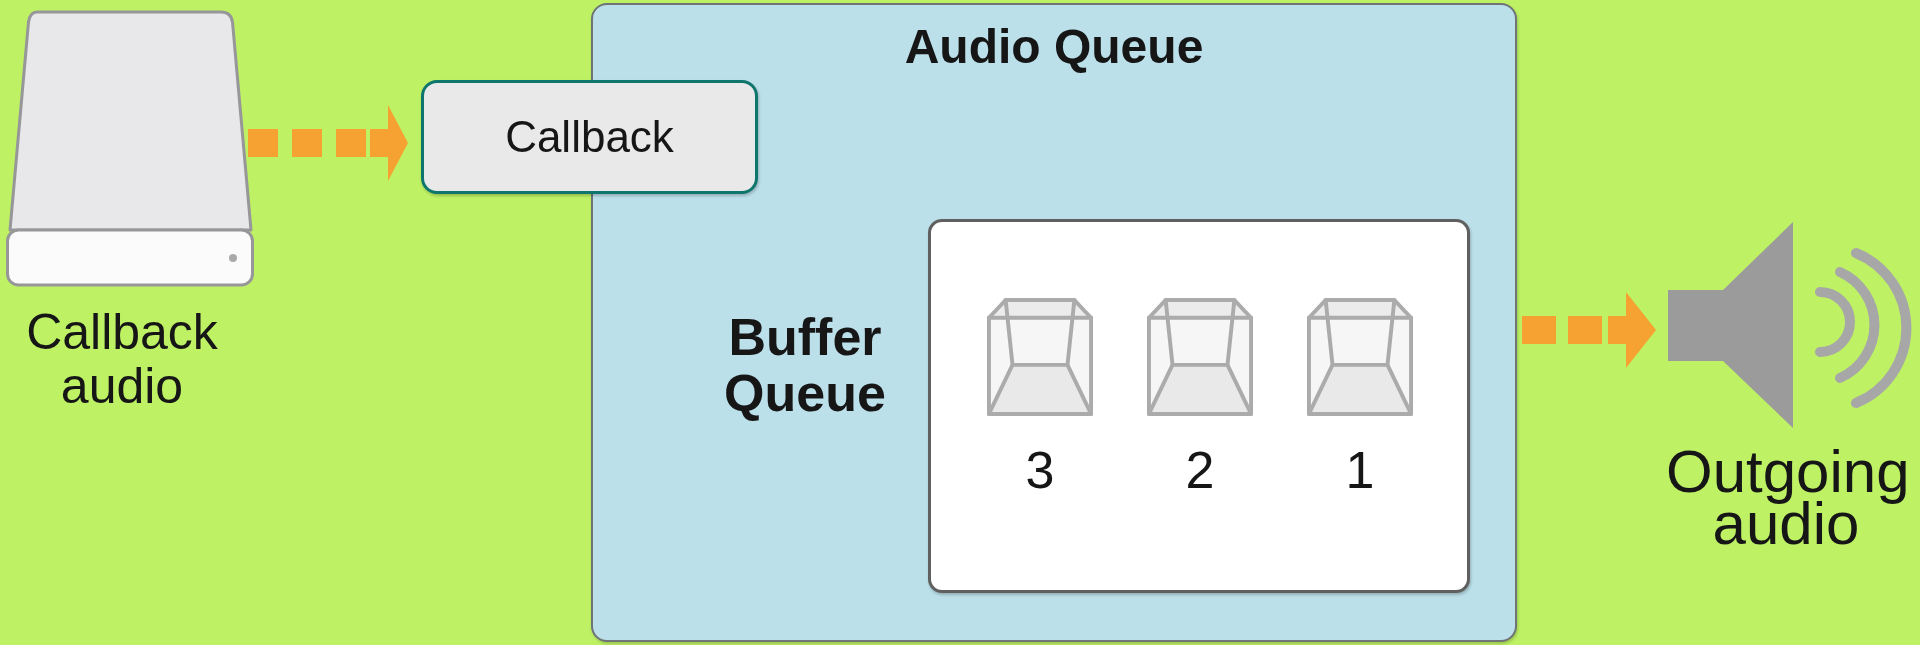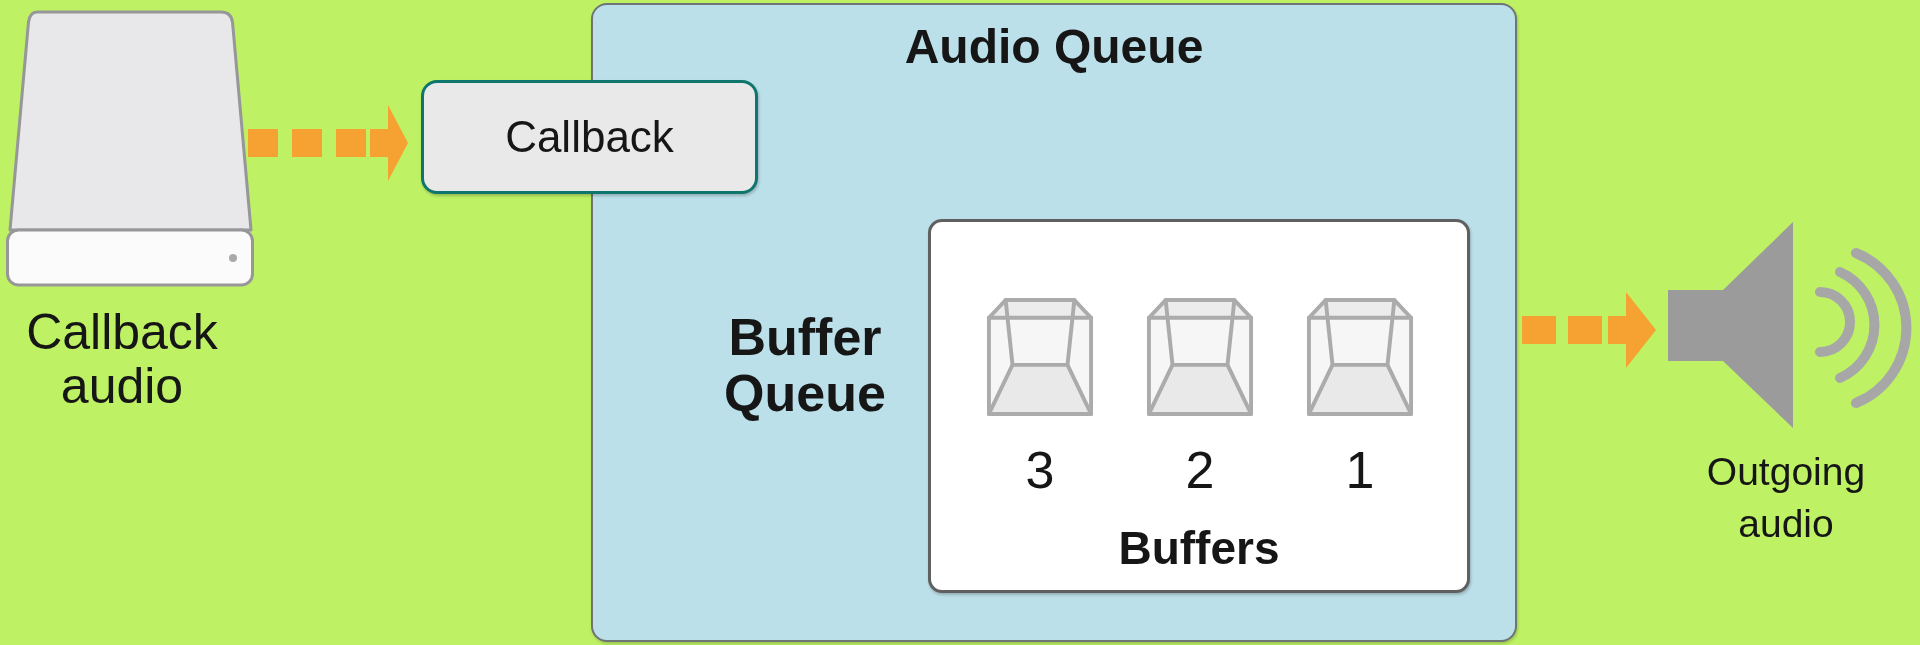--- a/index.html
+++ b/index.html
@@ -50,21 +50,21 @@
   .num-3{left:1000px;}
   .num-2{left:1160px;}
   .num-1{left:1320px;}
 
   .buffers-label{
     left:928px;top:523px;width:542px;
     font-size:46px;font-weight:bold;line-height:50px;text-align:center;
   }
 
   .incoming-label{left:0px;top:305px;width:244px;font-size:50px;line-height:54px;}
-  .outgoing-label{left:1666px;top:446px;width:240px;font-size:39px;line-height:52px;}
+  .outgoing-label{left:1666px;top:446px;width:240px;font-size:60px;line-height:52px;}
 
   .drive-icon{left:4px;top:6px;}
   .speaker-icon{left:1665px;top:218px;}
   .arrow-1{left:246px;top:103px;}
   .arrow-2{left:1520px;top:290px;}
 </style>
 </head>
 <body>
 
 <div id="canvas">
@@ -129,21 +129,20 @@
       <path d="M20,4 L27,70 M90,4 L83,70 M27,70 L83,70"></path>
       <path d="M27,70 L3,120 M83,70 L107,120"></path>
       <path d="M3,22 L3,120 M107,22 L107,120 M3,120 L107,120"></path>
     </g>
   </svg>
 
   <div class="abs buffer-number num-3 lbl">3</div>
   <div class="abs buffer-number num-2 lbl">2</div>
   <div class="abs buffer-number num-1 lbl">1</div>
 
-  <div class="abs buffers-label lbl">Buffers</div>
 
   <svg class="abs arrow-2" width="138" height="80" viewBox="0 0 138 80">
     <g fill="#F6A233">
       <rect x="2" y="26" width="34" height="28"></rect>
       <rect x="48" y="26" width="34" height="28"></rect>
       <polygon points="88,26 106,26 106,2 136,40 106,78 106,54 88,54"></polygon>
     </g>
   </svg>
 
   <svg class="abs speaker-icon" width="255" height="215" viewBox="0 0 255 215">

